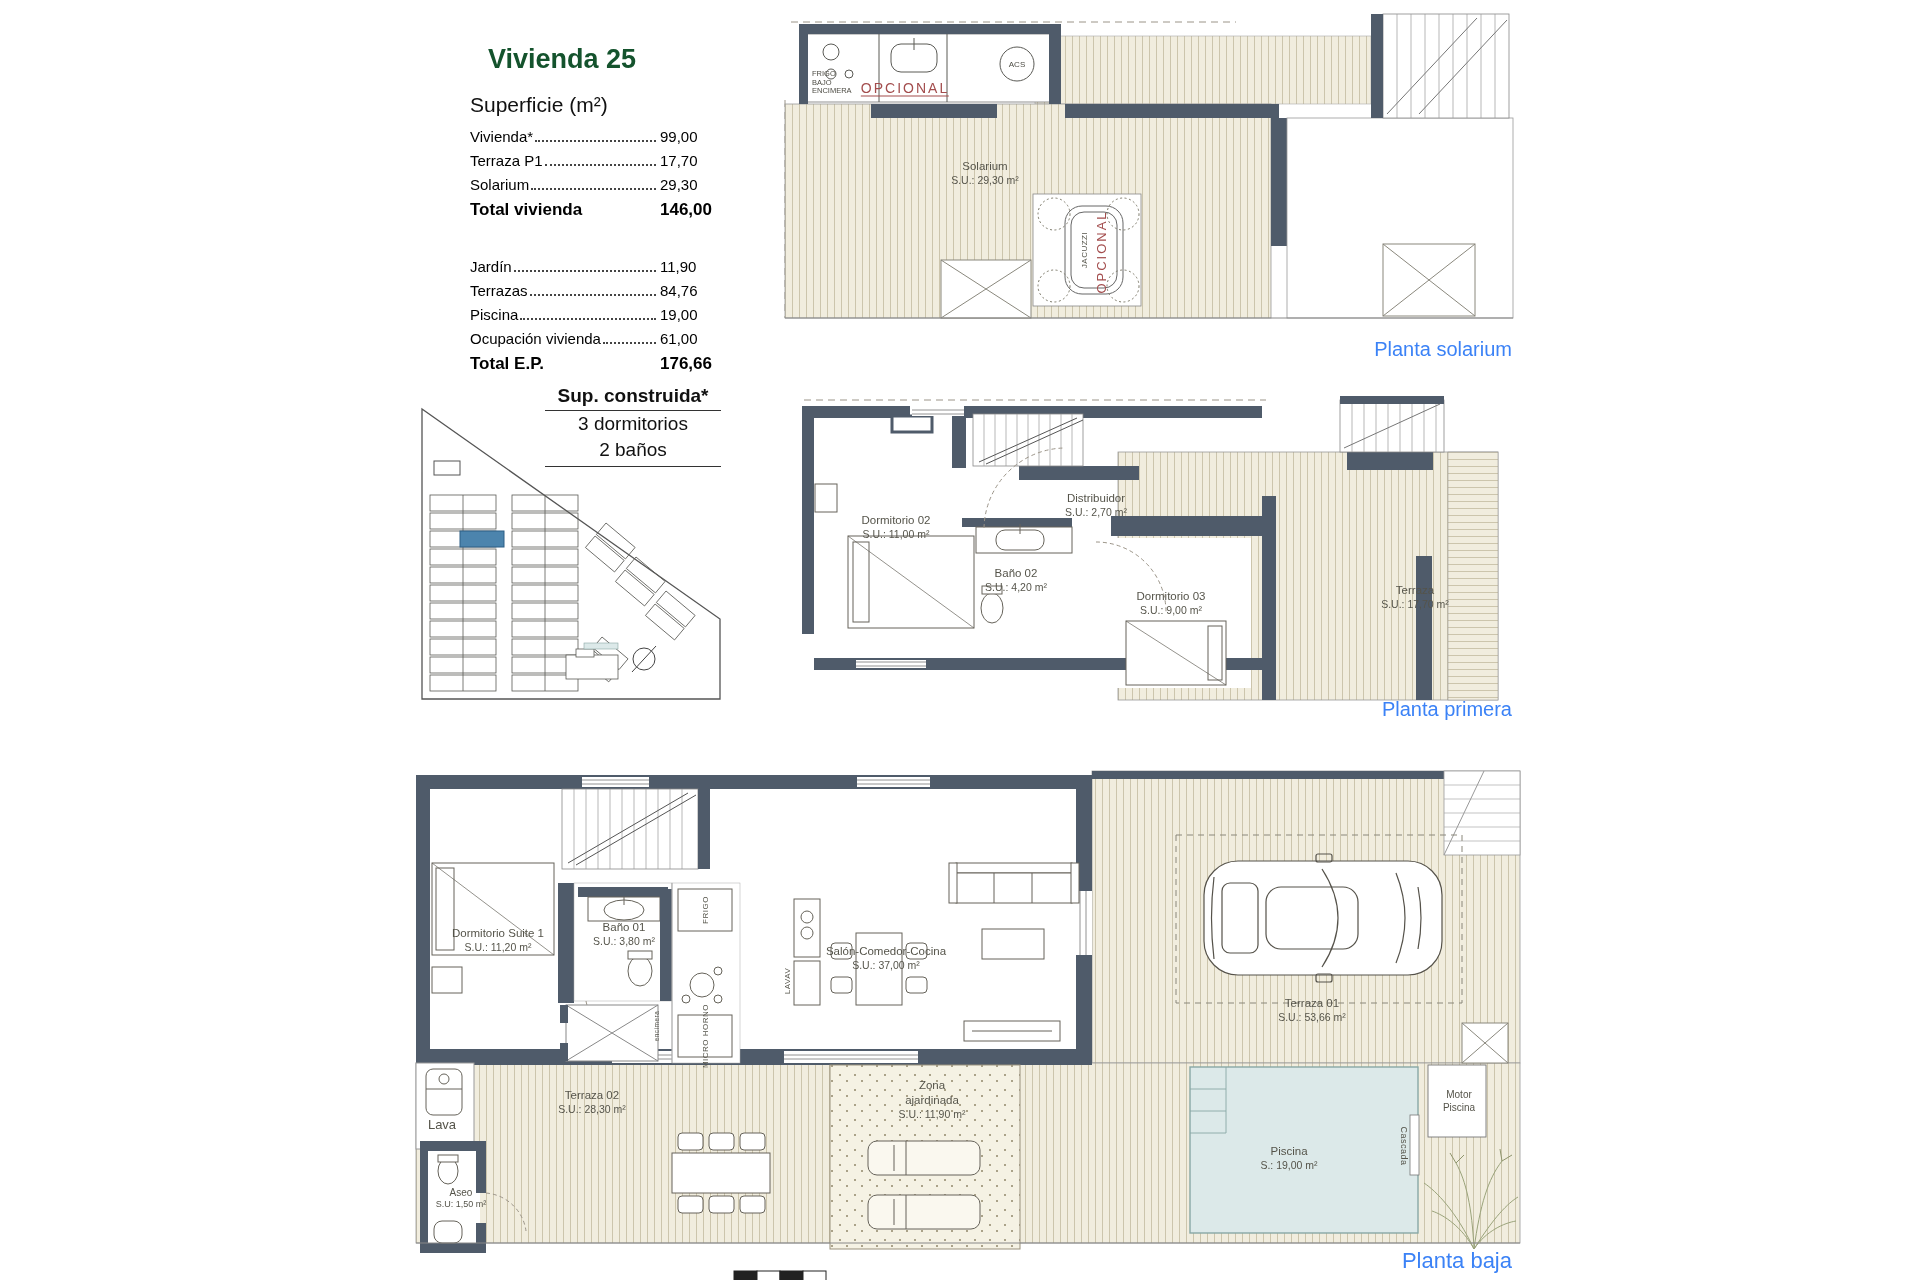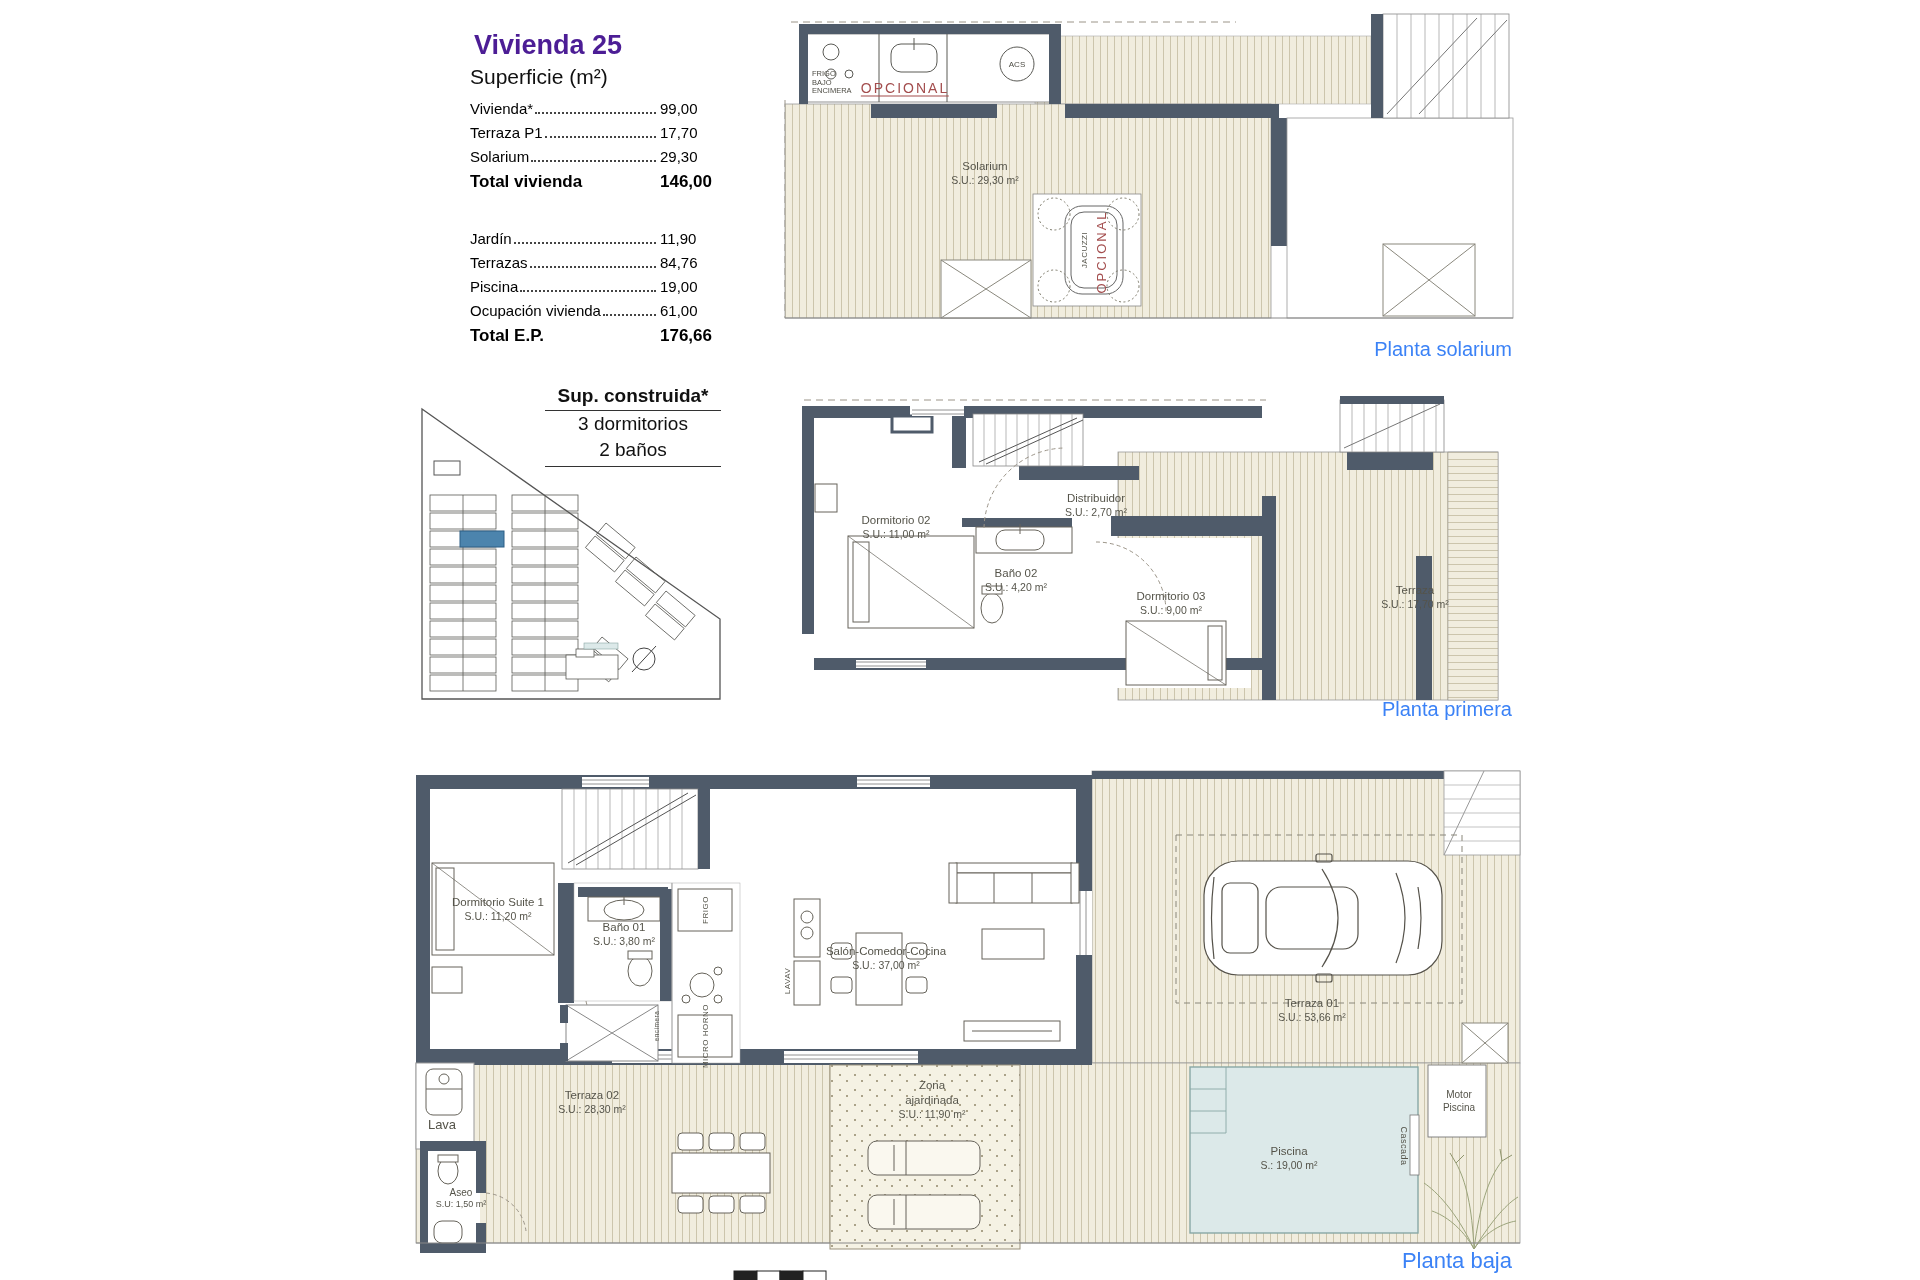--- a/index.html
+++ b/index.html
@@ -1,21 +1,21 @@
 <!DOCTYPE html>
 <html><head>
 <meta charset="utf-8">
 <style>
   html,body{margin:0;padding:0;background:#ffffff;}
   #page{position:relative;width:1920px;height:1280px;background:#fff;overflow:hidden;
         font-family:"Liberation Sans",sans-serif;color:#1a1a1a;}
   svg{position:absolute;overflow:visible;}
   
   .info{position:absolute;left:470px;top:26px;width:252px;}
-  .info h1{margin:4px;font-size:27px;line-height:30px;font-weight:bold;color:#4c1d95;}
+  .info h1{margin:18px;font-size:27px;line-height:30px;font-weight:bold;color:#14532d;}
   .info h2{margin:2px 0 10px 0;font-size:21px;line-height:26px;font-weight:normal;color:#111;}
   .srow{display:flex;align-items:baseline;height:24px;font-size:15px;color:#000000;}
   .srow .lbl{white-space:nowrap;}
   .srow .dots{flex:1;border-bottom:2px dotted #444;margin:0 4px 3px 2px;min-width:8px;}
   .srow .val{width:62px;text-align:left;}
   .srow.total{font-weight:bold;font-size:17px;height:30px;}
   .srow.total .dots{border-bottom:none;}
   .gap28{height:28px;}
   .built{position:absolute;left:545px;top:383px;width:176px;text-align:center;
          font-size:19px;line-height:26px;color:#111;}
@@ -554,21 +554,21 @@
 
     <line x1="0" y1="472" x2="1104" y2="472" stroke="#888"></line>
     <g stroke="#222">
       <rect x="318" y="500" width="23" height="11" fill="#222"></rect>
       <rect x="341" y="500" width="23" height="11" fill="#fff"></rect>
       <rect x="364" y="500" width="23" height="11" fill="#222"></rect>
       <rect x="387" y="500" width="23" height="11" fill="#fff"></rect>
     </g>
   </svg>
 
-  <div class="plan-label" style="left:498px;top:909px;">
+  <div class="plan-label" style="left:498px;top:940px;">
     <span class="nm">Dormitorio Suite 1</span>
       <span class="area">S.U.: 11,20 m²</span>
   </div>
   <div class="plan-label" style="left:624px;top:934px;">
     <span class="nm">Baño 01</span>
       <span class="area">S.U.: 3,80 m²</span>
   </div>
   <div class="plan-label" style="left:886px;top:913px;margin-top:45px;">
     <span class="nm">Salón-Comedor-Cocina</span>
       <span class="area">S.U.: 37,00 m²</span>

